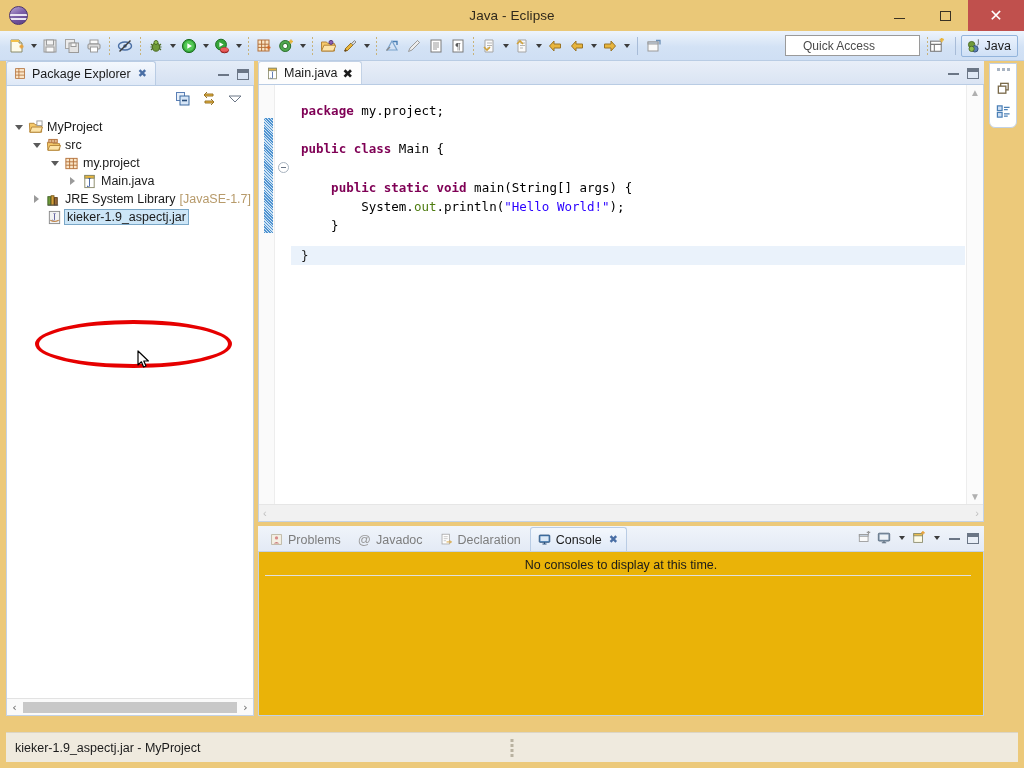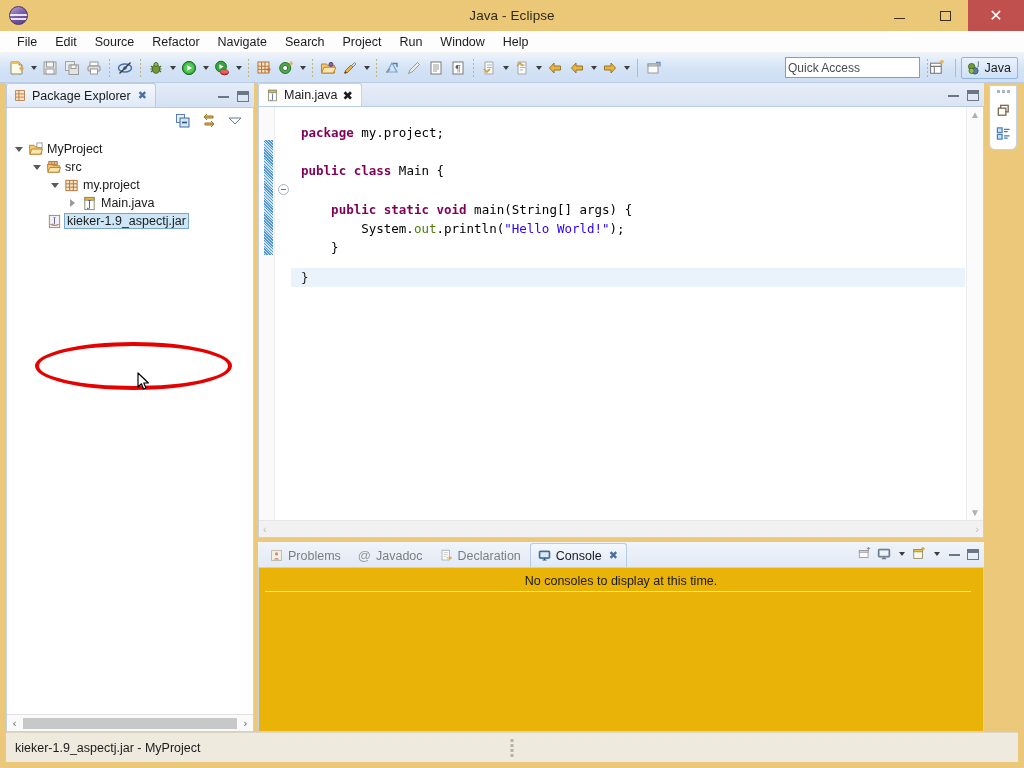--- a/index.html
+++ b/index.html
@@ -93,21 +93,21 @@
     background-image: radial-gradient(#c8b37a 35%, transparent 36%);
     background-size:3px 4px;
   }
   .tsep.plain{ background:none; border-left:1px solid #a8bcd8; width:1px; margin:0 5px; height:18px;}
 
   
   #quick-access {
     position:absolute; right:104px; top:4px;
     width:135px; height:21px;
     background:#fff; border:1px solid #9a9a9a;
-    display:flex; align-items:center; padding-left:2px;
+    display:flex; align-items:center; padding-left:17px;
     font-size:12px; color:#4a4a4a;
   }
   #qa-sep{
     position:absolute; right:95px; top:5px; width:3px; height:20px;
     background-image: radial-gradient(#c8b37a 35%, transparent 36%);
     background-size:3px 4px;
   }
   #persp-bar{
     position:absolute; right:6px; top:3px; height:24px;
     display:flex; align-items:center; gap:3px;
@@ -297,21 +297,21 @@
     gap:8px; padding:4px 0 8px;
   }
   #fv-dots{ display:flex; gap:2px; margin-bottom:2px;}
   #fv-dots i{ width:3px;height:3px;background:#a9b4c2; display:block;}
 
   
   #statusbar{
     flex:0 0 30px; height:30px;
     background:#efeade;
     border-top:1px solid #dcd5c4;
-    margin:0 6px 6px 6px;
+    margin:16px 6px 6px 6px;
     display:flex; align-items:center;
     padding-left:9px; font-size:12.5px; color:#1b1b1b;
     position:relative;
   }
   #status-grip{
     position:absolute; left:50%; transform:translateX(-50%);
     display:flex; flex-direction:column; gap:2px;
   }
   #status-grip i{ width:3px;height:3px;background:#b9b2a0; display:block;}
 
@@ -342,32 +342,20 @@
         </div>
       <div class="wbtn">
           <span class="max"></span>
         </div>
       <div class="wbtn close">
           <span class="x">✕</span>
         </div>
     </div>
   </div>
 
-  <div id="menubar">
-    <div class="menu-item">File</div>
-    <div class="menu-item">Edit</div>
-    <div class="menu-item">Source</div>
-    <div class="menu-item">Refactor</div>
-    <div class="menu-item">Navigate</div>
-    <div class="menu-item">Search</div>
-    <div class="menu-item">Project</div>
-    <div class="menu-item">Run</div>
-    <div class="menu-item">Window</div>
-    <div class="menu-item">Help</div>
-  </div>
 
   <div id="toolbar">
 
     <div class="tb">
 
       <div class="tbtn">
         <svg width="16" height="16" viewBox="0 0 16 16">
           <path d="M2 2h8l3 3v9H2z" fill="#fdfbe8" stroke="#8a8a6a"></path>
           <path d="M10 2v3h3" fill="#e8e2bd" stroke="#8a8a6a"></path>
           <path d="M2 2h8v2H2z" fill="#f2c14a" stroke="none"></path>
@@ -678,20 +666,33 @@
               <span>
                 <svg width="15" height="15" viewBox="0 0 16 16">
                   <rect x="3" y="1.5" width="10" height="13" fill="#fff" stroke="#8a8a6a"></rect>
                   <rect x="3" y="1.5" width="10" height="3" fill="#e8b53d" stroke="#8a8a6a"></rect>
                   <text x="8" y="12" font-size="9" text-anchor="middle" fill="#2a4f9a" font-family="DejaVu Serif, serif">J</text>
                 </svg>
               </span>
               <span class="tlabel">Main.java</span>
             </div>
 
+            <div class="trow" style="padding-left:24px">
+              <span class="twisty closed"></span>
+              <span>
+                <svg width="15" height="15" viewBox="0 0 16 16">
+                  <rect x="2" y="5" width="3" height="9" fill="#6f9a3a" stroke="#3f5f22"></rect>
+                  <rect x="5.5" y="4" width="3" height="10" fill="#d4a03a" stroke="#7a5a18"></rect>
+                  <rect x="9" y="6" width="3" height="8" fill="#9a6a3a" stroke="#5a3a18"></rect>
+                  <path d="M2 14h11" stroke="#5a5a5a"></path>
+                </svg>
+              </span>
+              <span class="tlabel">JRE System Library</span>
+              <span class="tdim">[JavaSE-1.7]</span>
+            </div>
 
             <div class="trow" style="padding-left:40px">
               <span>
                 <svg width="15" height="15" viewBox="0 0 16 16">
                   <rect x="2.5" y="1.5" width="11" height="13" fill="#f2f2f2" stroke="#8a8a8a"></rect>
                   <path d="M3.5 11 q4.5 2.5 9 0" fill="none" stroke="#c0874a" stroke-width="1.2"></path>
                   <text x="8" y="9.5" font-size="8" text-anchor="middle" fill="#3a3a8a" font-family="DejaVu Serif, serif">J</text>
                 </svg>
               </span>
               <span class="tlabel selected">kieker-1.9_aspectj.jar</span>

